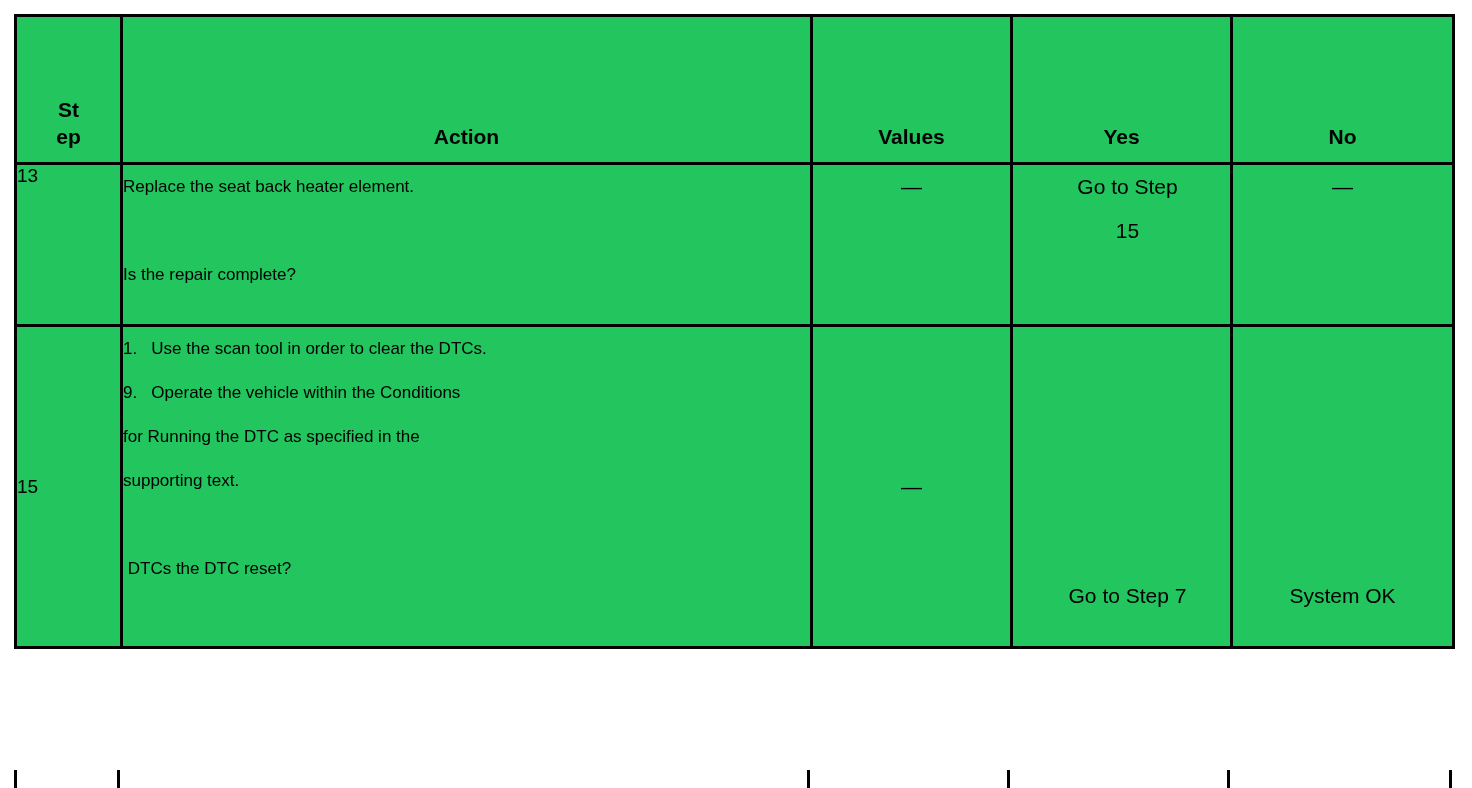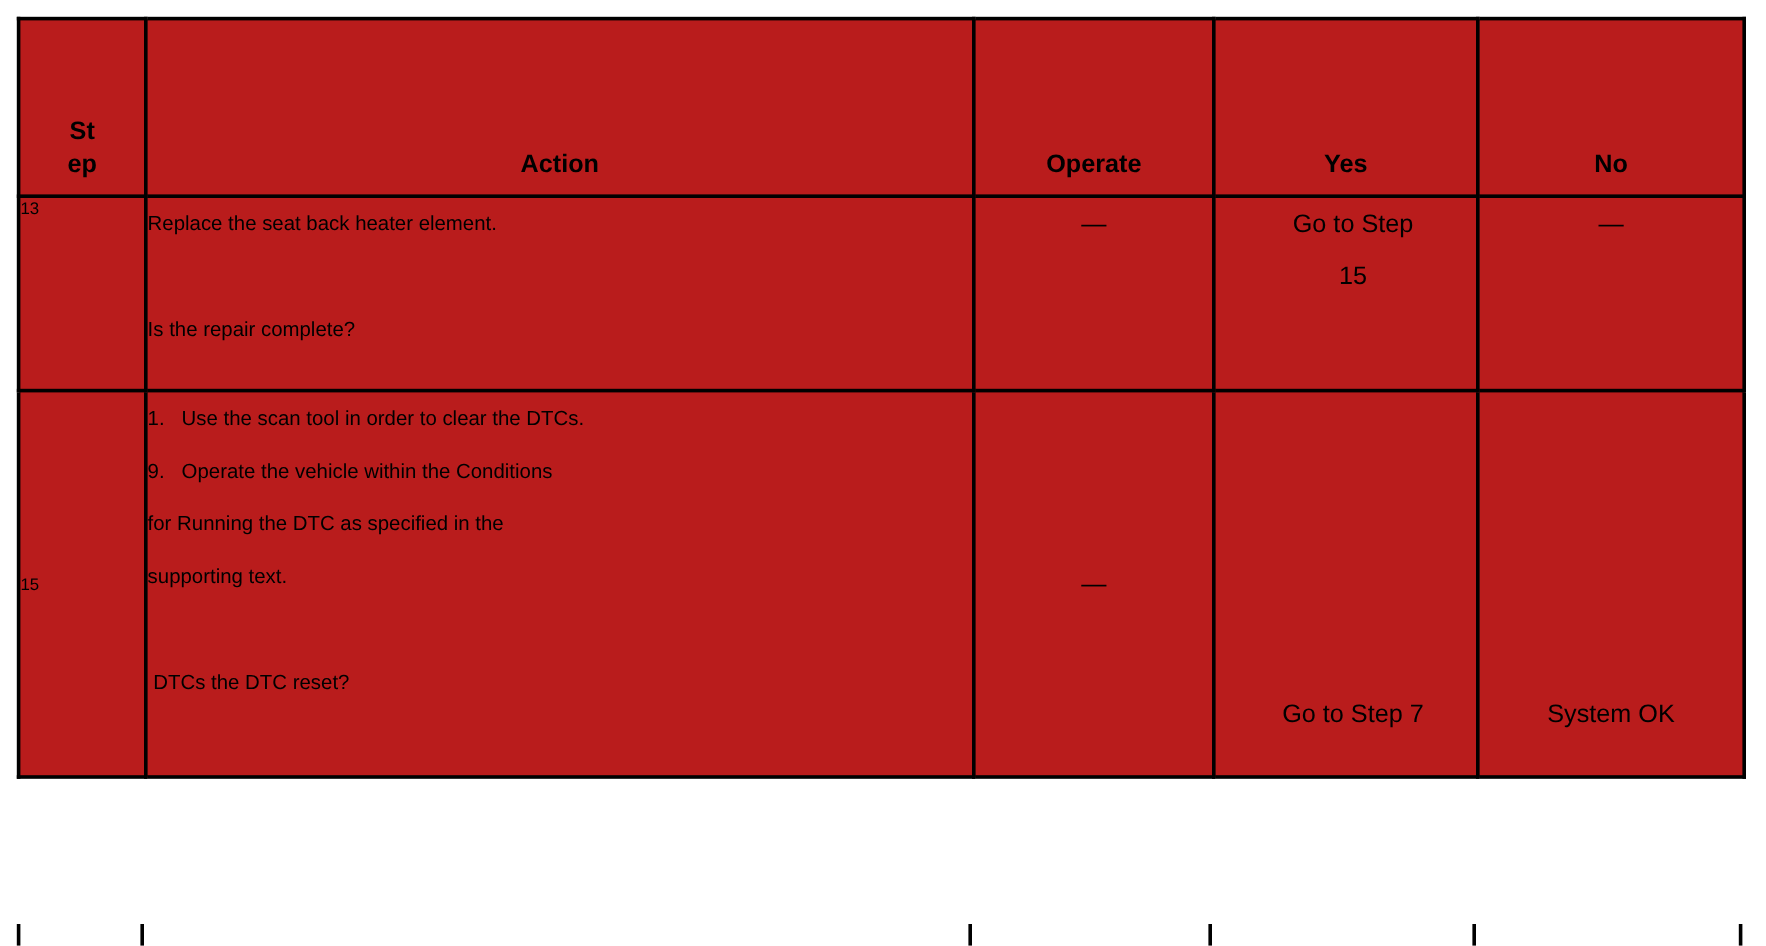--- a/index.html
+++ b/index.html
@@ -31,21 +31,21 @@
     width: 1438px;
     border-collapse: collapse;
     table-layout: fixed;
     background: #ffffff;
   }
 
   table.diag td,
   table.diag th {
     border: 3px solid #000000;
     padding: 0;
-    background: #b91c1c;
+    background: #22c55e;
     vertical-align: top;
   }
 
   
   col.c-step   { width: 106px; }
   col.c-action { width: 690px; }
   col.c-values { width: 200px; }
   col.c-yes    { width: 220px; }
   col.c-no     { width: 222px; }
 
@@ -68,21 +68,21 @@
     text-align: center;
     word-break: break-all;
     line-height: 36px;
   }
   th.h-action  { text-align: center; }
 
   
   td.step-cell {
     text-align: left;
     vertical-align: middle;
-    font-size: 14px;
+    font-size: 19px;
     padding-left: 26px;
   }
   td.action-cell {
     vertical-align: top;
     font-size: 17px;
     line-height: 44px;
     padding: 14px 0 10px 16px;
   }
   td.values-cell,
   td.yes-cell,
@@ -146,21 +146,21 @@
       <col class="c-no">
     </colgroup>
 
     <thead>
       <tr class="header-row">
         <th class="h-step">
           <span>St</span><br>
           <span>ep</span>
         </th>
         <th class="h-action">Action</th>
-        <th class="h-values">Operate</th>
+        <th class="h-values">Values</th>
         <th class="h-yes">Yes</th>
         <th class="h-no">No</th>
       </tr>
     </thead>
 
     <tbody>
 
       <tr class="r13">
         <td class="step-cell">13</td>
         <td class="action-cell">

